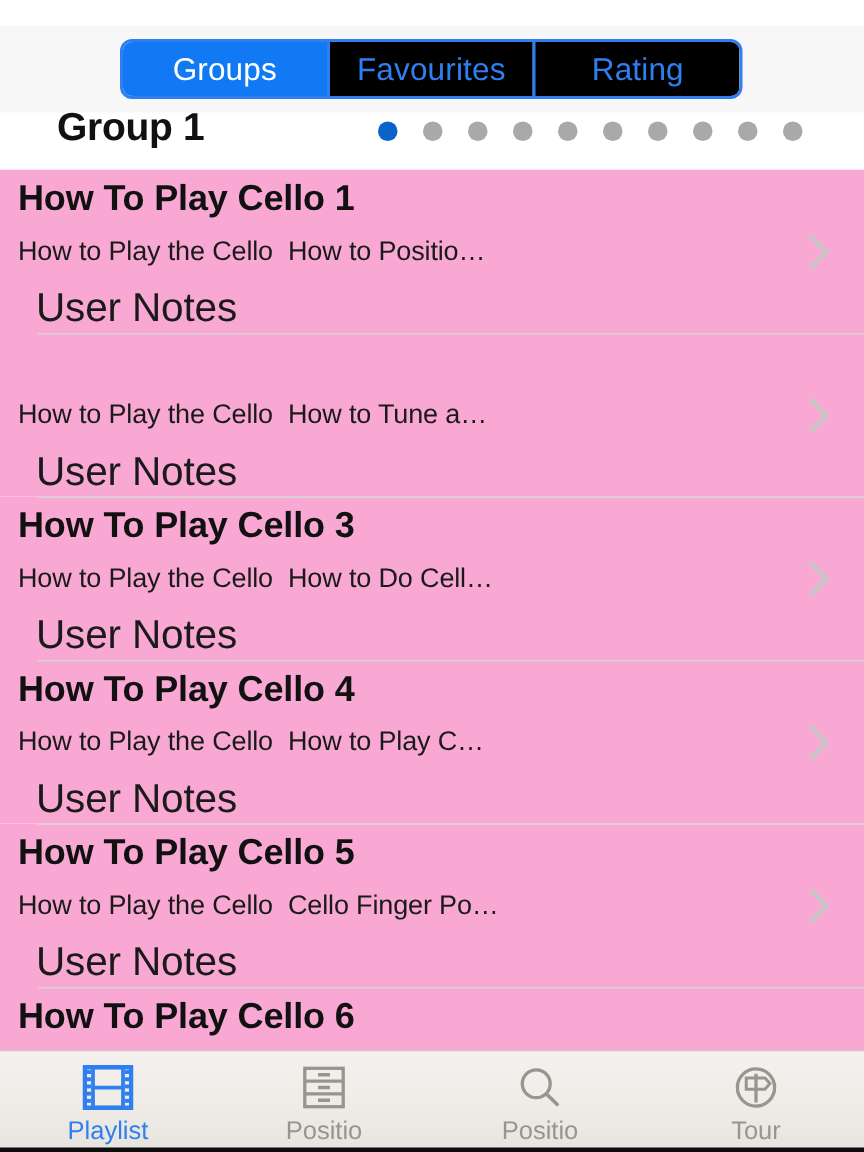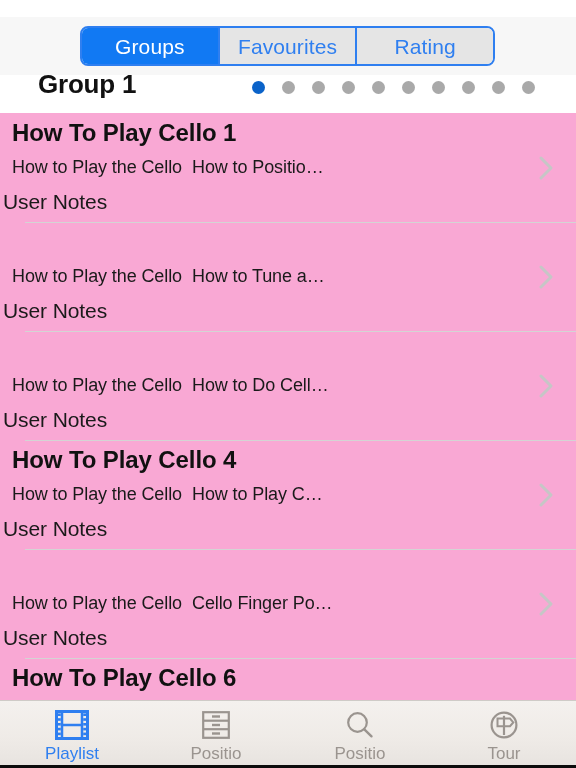--- a/index.html
+++ b/index.html
@@ -48,21 +48,21 @@
   .seg-item {
     flex: 1 1 0;
     display: flex;
     align-items: center;
     justify-content: center;
     font-size: 21px;
     color: #2f7ff0;
     letter-spacing: 0.1px;
     border-left: 2px solid #2f7ff0;
     box-sizing: border-box;
-    background: #e5e5e5;
+    background: #000000;
     line-height: 1;
   }
   .seg-item:first-child { border-left: none; }
   .seg-item.active {
     background: #1179f3;
     color: #ffffff;
   }
 
   
   .group-row {
@@ -138,23 +138,23 @@
     left: 12px;
     top: 44px;
     font-size: 18px;
     color: #1a1a1a;
     white-space: nowrap;
     letter-spacing: -0.1px;
   }
   .row-sub .sub-sep { display: inline-block; width: 10px; }
   .row-notes {
     position: absolute;
-    left: 3px;
+    left: 24px;
     top: 77px;
-    font-size: 21px;
+    font-size: 27px;
     color: #1a1a1a;
     white-space: nowrap;
     letter-spacing: -0.1px;
   }
   .chevron {
     position: absolute;
     right: 20px;
     top: 42px;
     width: 18px;
     height: 26px;
@@ -256,20 +256,21 @@
       <div class="row-sub"><span>How to Play the Cello</span><span class="sub-sep"></span><span>How to Tune a…</span></div>
       <div class="row-notes">User Notes</div>
       <span class="chevron">
         <svg width="18" height="26" viewBox="0 0 18 26">
             <path d="M3 3 L13 13 L3 23" fill="none" stroke="#c6c6c6" stroke-width="3" stroke-linecap="round" stroke-linejoin="round"></path>
           </svg>
       </span>
     </div>
 
     <div class="row">
+      <div class="row-title">How To Play Cello 3</div>
       <div class="row-sub"><span>How to Play the Cello</span><span class="sub-sep"></span><span>How to Do Cell…</span></div>
       <div class="row-notes">User Notes</div>
       <span class="chevron">
         <svg width="18" height="26" viewBox="0 0 18 26">
             <path d="M3 3 L13 13 L3 23" fill="none" stroke="#c6c6c6" stroke-width="3" stroke-linecap="round" stroke-linejoin="round"></path>
           </svg>
       </span>
     </div>
 
     <div class="row">
@@ -277,20 +278,21 @@
       <div class="row-sub"><span>How to Play the Cello</span><span class="sub-sep"></span><span>How to Play C…</span></div>
       <div class="row-notes">User Notes</div>
       <span class="chevron">
         <svg width="18" height="26" viewBox="0 0 18 26">
             <path d="M3 3 L13 13 L3 23" fill="none" stroke="#c6c6c6" stroke-width="3" stroke-linecap="round" stroke-linejoin="round"></path>
           </svg>
       </span>
     </div>
 
     <div class="row">
+      <div class="row-title">How To Play Cello 5</div>
       <div class="row-sub"><span>How to Play the Cello</span><span class="sub-sep"></span><span>Cello Finger Po…</span></div>
       <div class="row-notes">User Notes</div>
       <span class="chevron">
         <svg width="18" height="26" viewBox="0 0 18 26">
             <path d="M3 3 L13 13 L3 23" fill="none" stroke="#c6c6c6" stroke-width="3" stroke-linecap="round" stroke-linejoin="round"></path>
           </svg>
       </span>
     </div>
 
     <div class="row">

